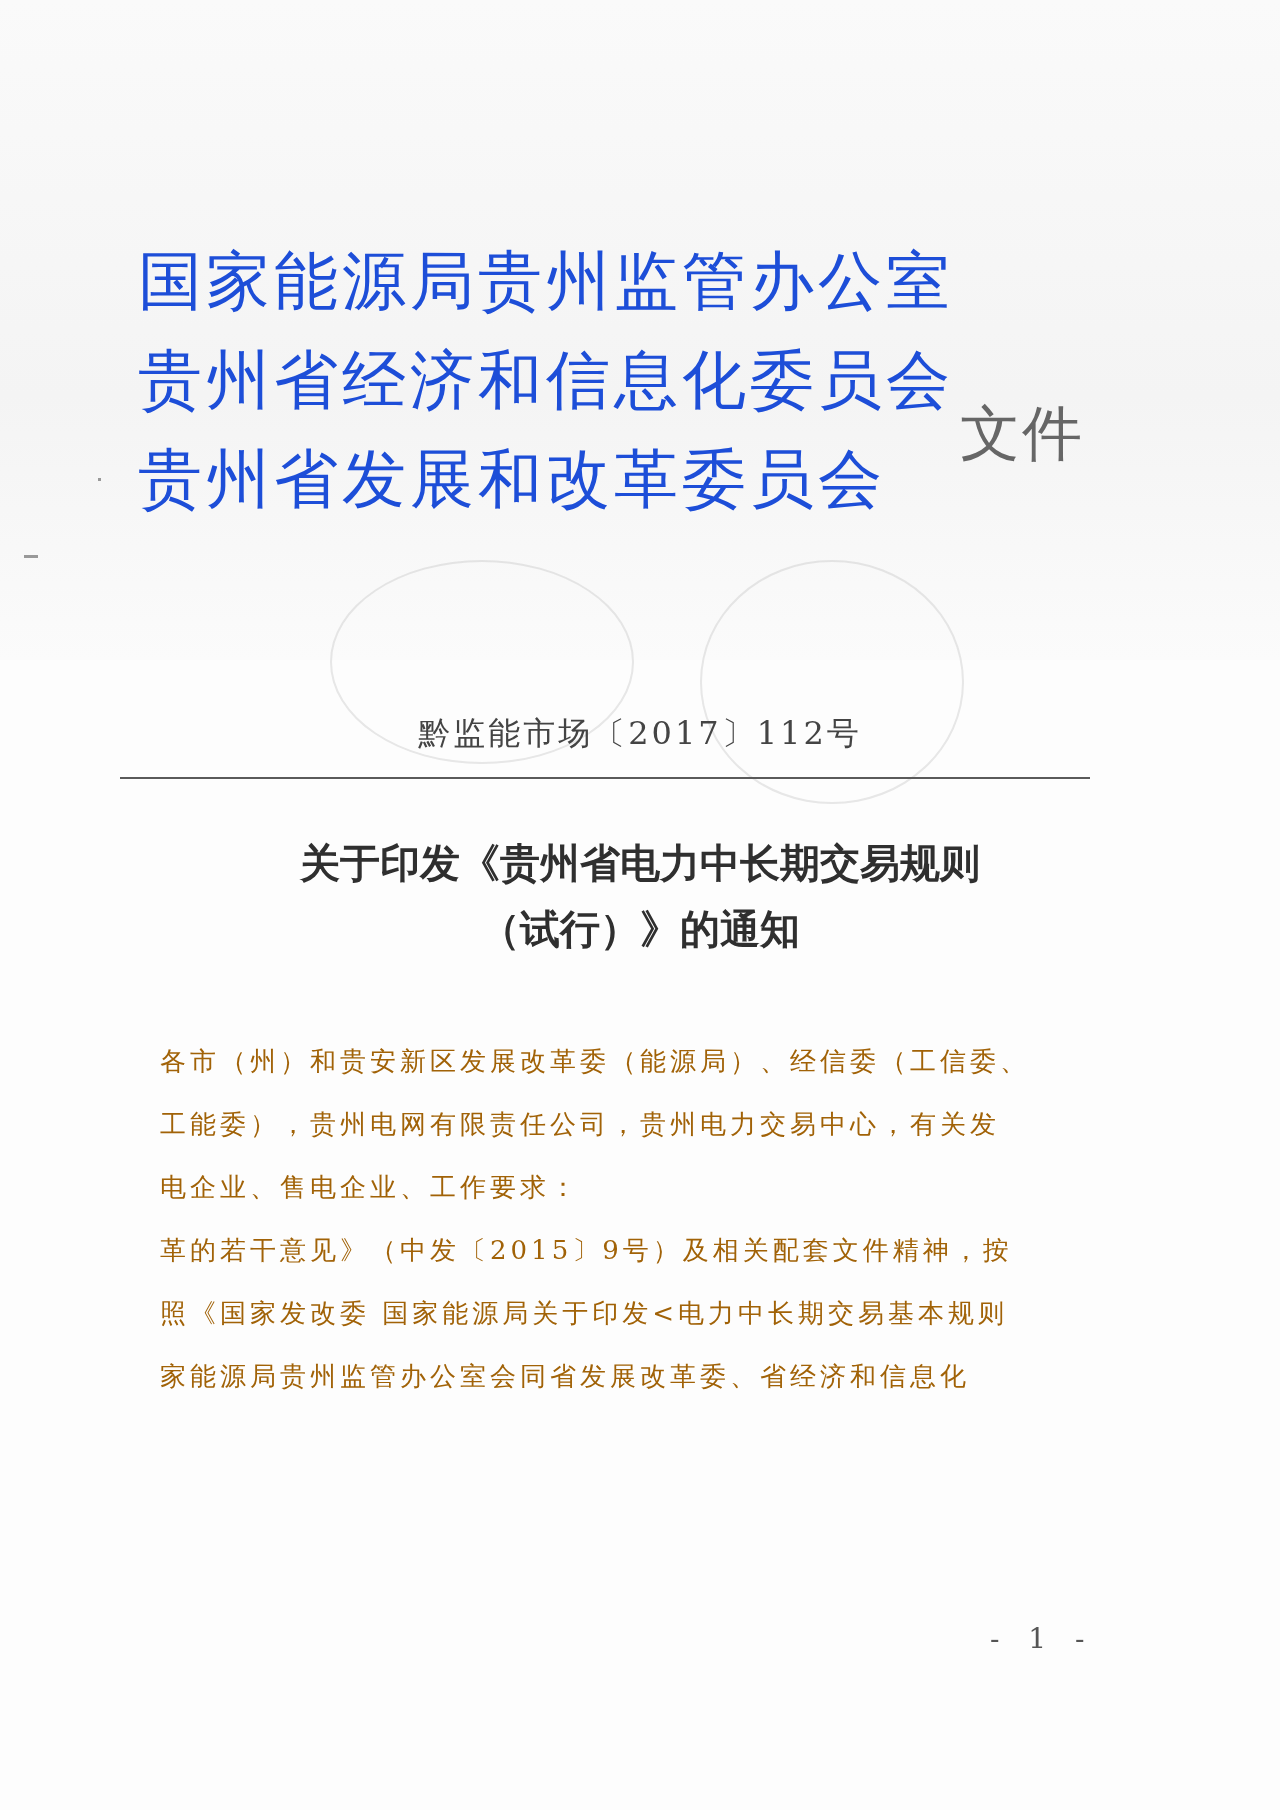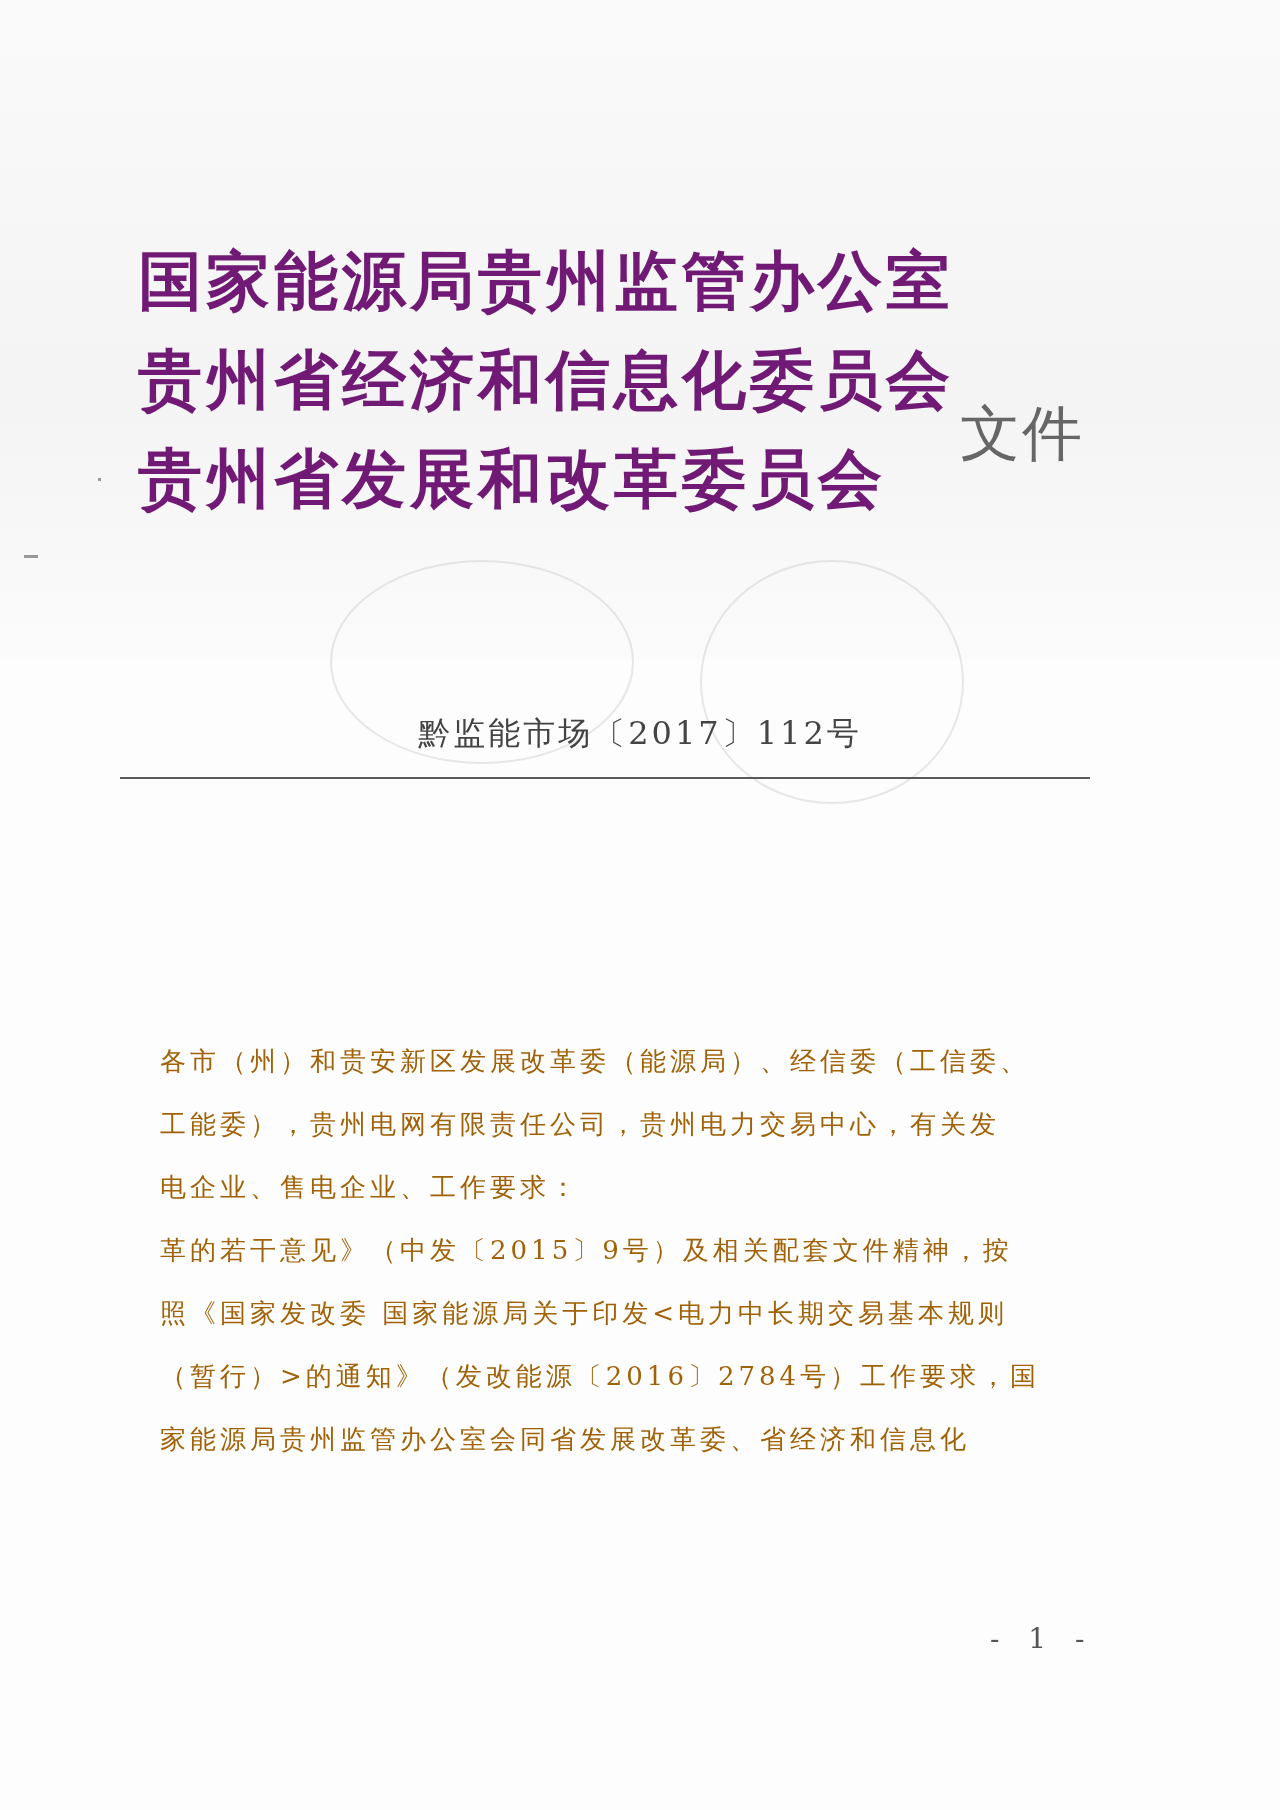--- a/index.html
+++ b/index.html
@@ -15,21 +15,21 @@
     background: linear-gradient(180deg, #fafafa 0%, #f4f4f4 60%, #fbfbfb 100%);
   }
   .seal {
     position: absolute; border-radius: 50%;
     border: 2px solid rgba(190,190,190,0.35);
   }
   .issuers { position: absolute; left: 138px; top: 246px; }
   .issuer-line {
     height: 99px; line-height: 70px;
     font-family: "DejaVu Sans", "Liberation Sans", sans-serif;
-    font-weight: bold; font-size: 64px; color: #701a75;
+    font-weight: normal; font-size: 64px; color: #1d4ed8;
     white-space: nowrap; letter-spacing: 4px;
   }
   .issuer-line.spread { letter-spacing: 82px; }
   .doc-suffix {
     position: absolute; left: 960px; top: 394px;
     font-family: "DejaVu Sans", "Liberation Sans", sans-serif;
     font-size: 60px; color: #666; letter-spacing: 2px;
   }
   .doc-number {
     position: absolute; left: 0; width: 1280px; top: 712px; text-align: center;
@@ -69,25 +69,28 @@
   <div class="issuers">
     <div class="issuer-line">国家能源局贵州监管办公室</div>
     <div class="issuer-line">贵州省经济和信息化委员会</div>
     <div class="issuer-line">贵州省发展和改革委员会</div>
   </div>
   <div class="doc-suffix">文件</div>
 
   <div class="doc-number">黔监能市场〔2017〕112号</div>
   <div class="red-rule"></div>
 
+  <div class="title">
+    <div>关于印发《贵州省电力中长期交易规则</div>
+    <div>（试行）》的通知</div>
+  </div>
 
   <div class="body-text">
     <div class="body-line">各市（州）和贵安新区发展改革委（能源局）、经信委（工信委、</div>
     <div class="body-line">工能委），贵州电网有限责任公司，贵州电力交易中心，有关发</div>
     <div class="body-line">电企业、售电企业、工作要求：</div>
     <div class="body-line">革的若干意见》（中发〔2015〕9号）及相关配套文件精神，按</div>
     <div class="body-line">照《国家发改委 国家能源局关于印发&lt;电力中长期交易基本规则</div>
-    <div class="body-line">（暂行）&gt;的通知》（发改能源〔2016〕2784号）工作要求，国</div>
     <div class="body-line">家能源局贵州监管办公室会同省发展改革委、省经济和信息化</div>
   </div>
 
   <div class="page-number">- 1 -</div>
 </div>
 
 </body></html>

